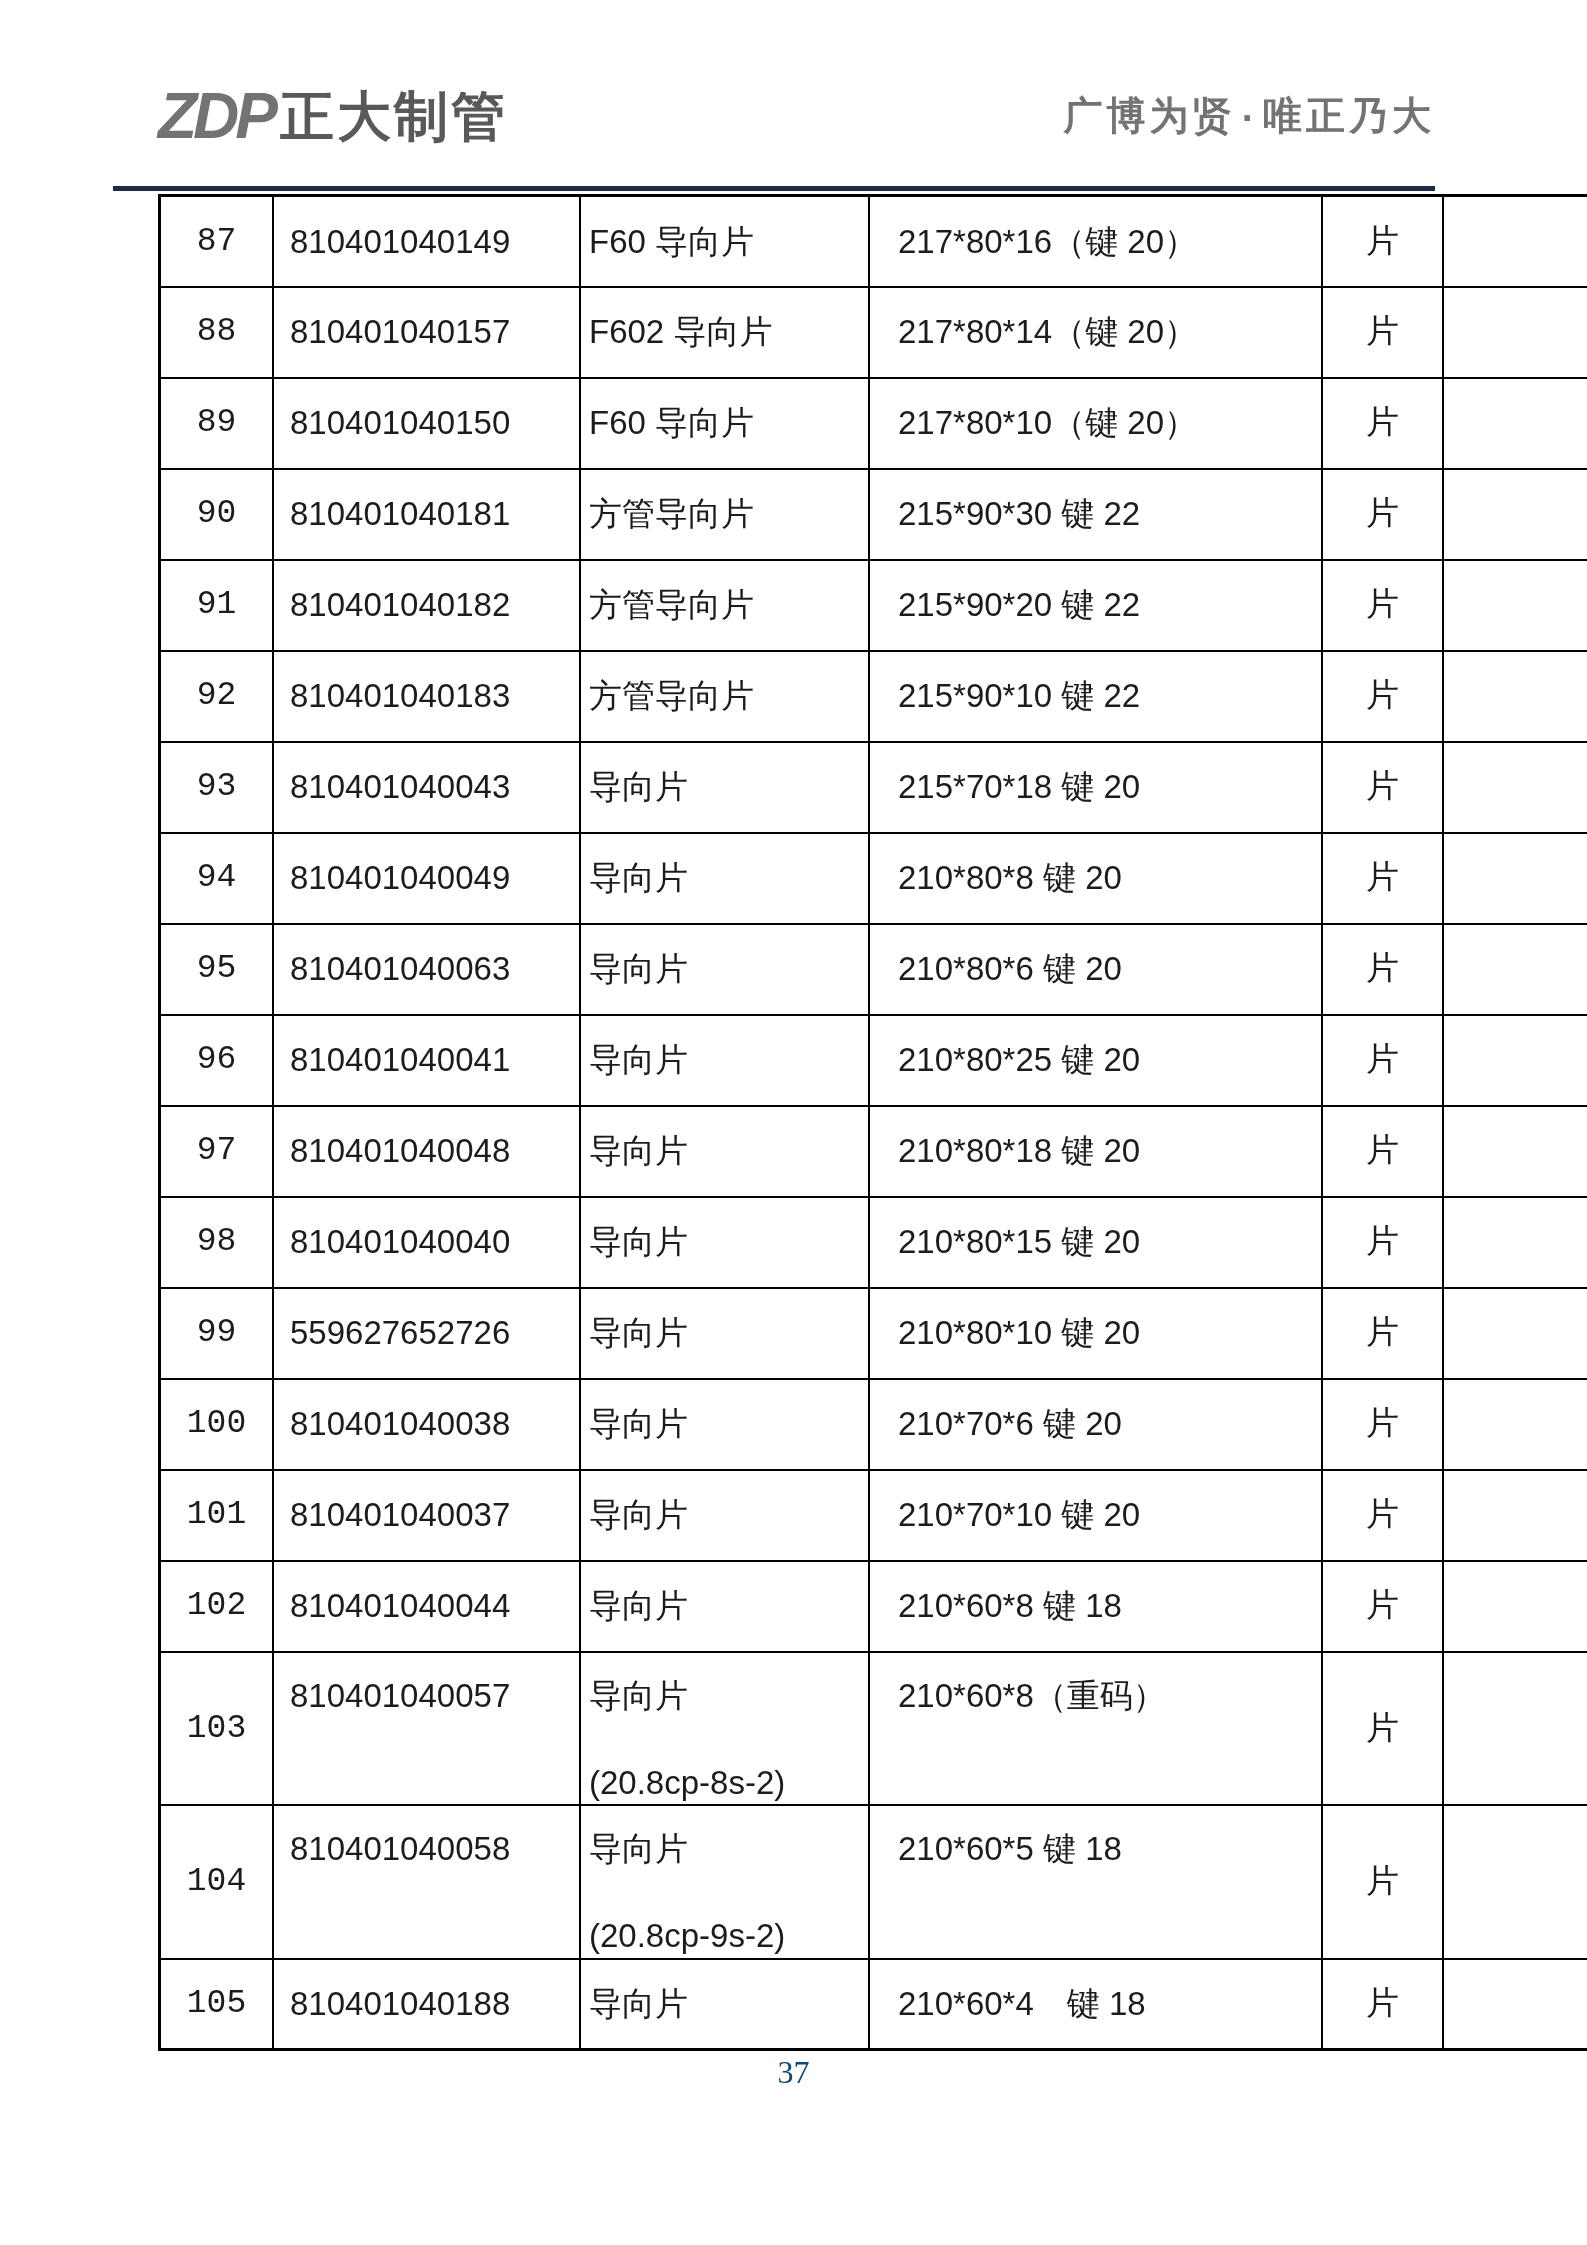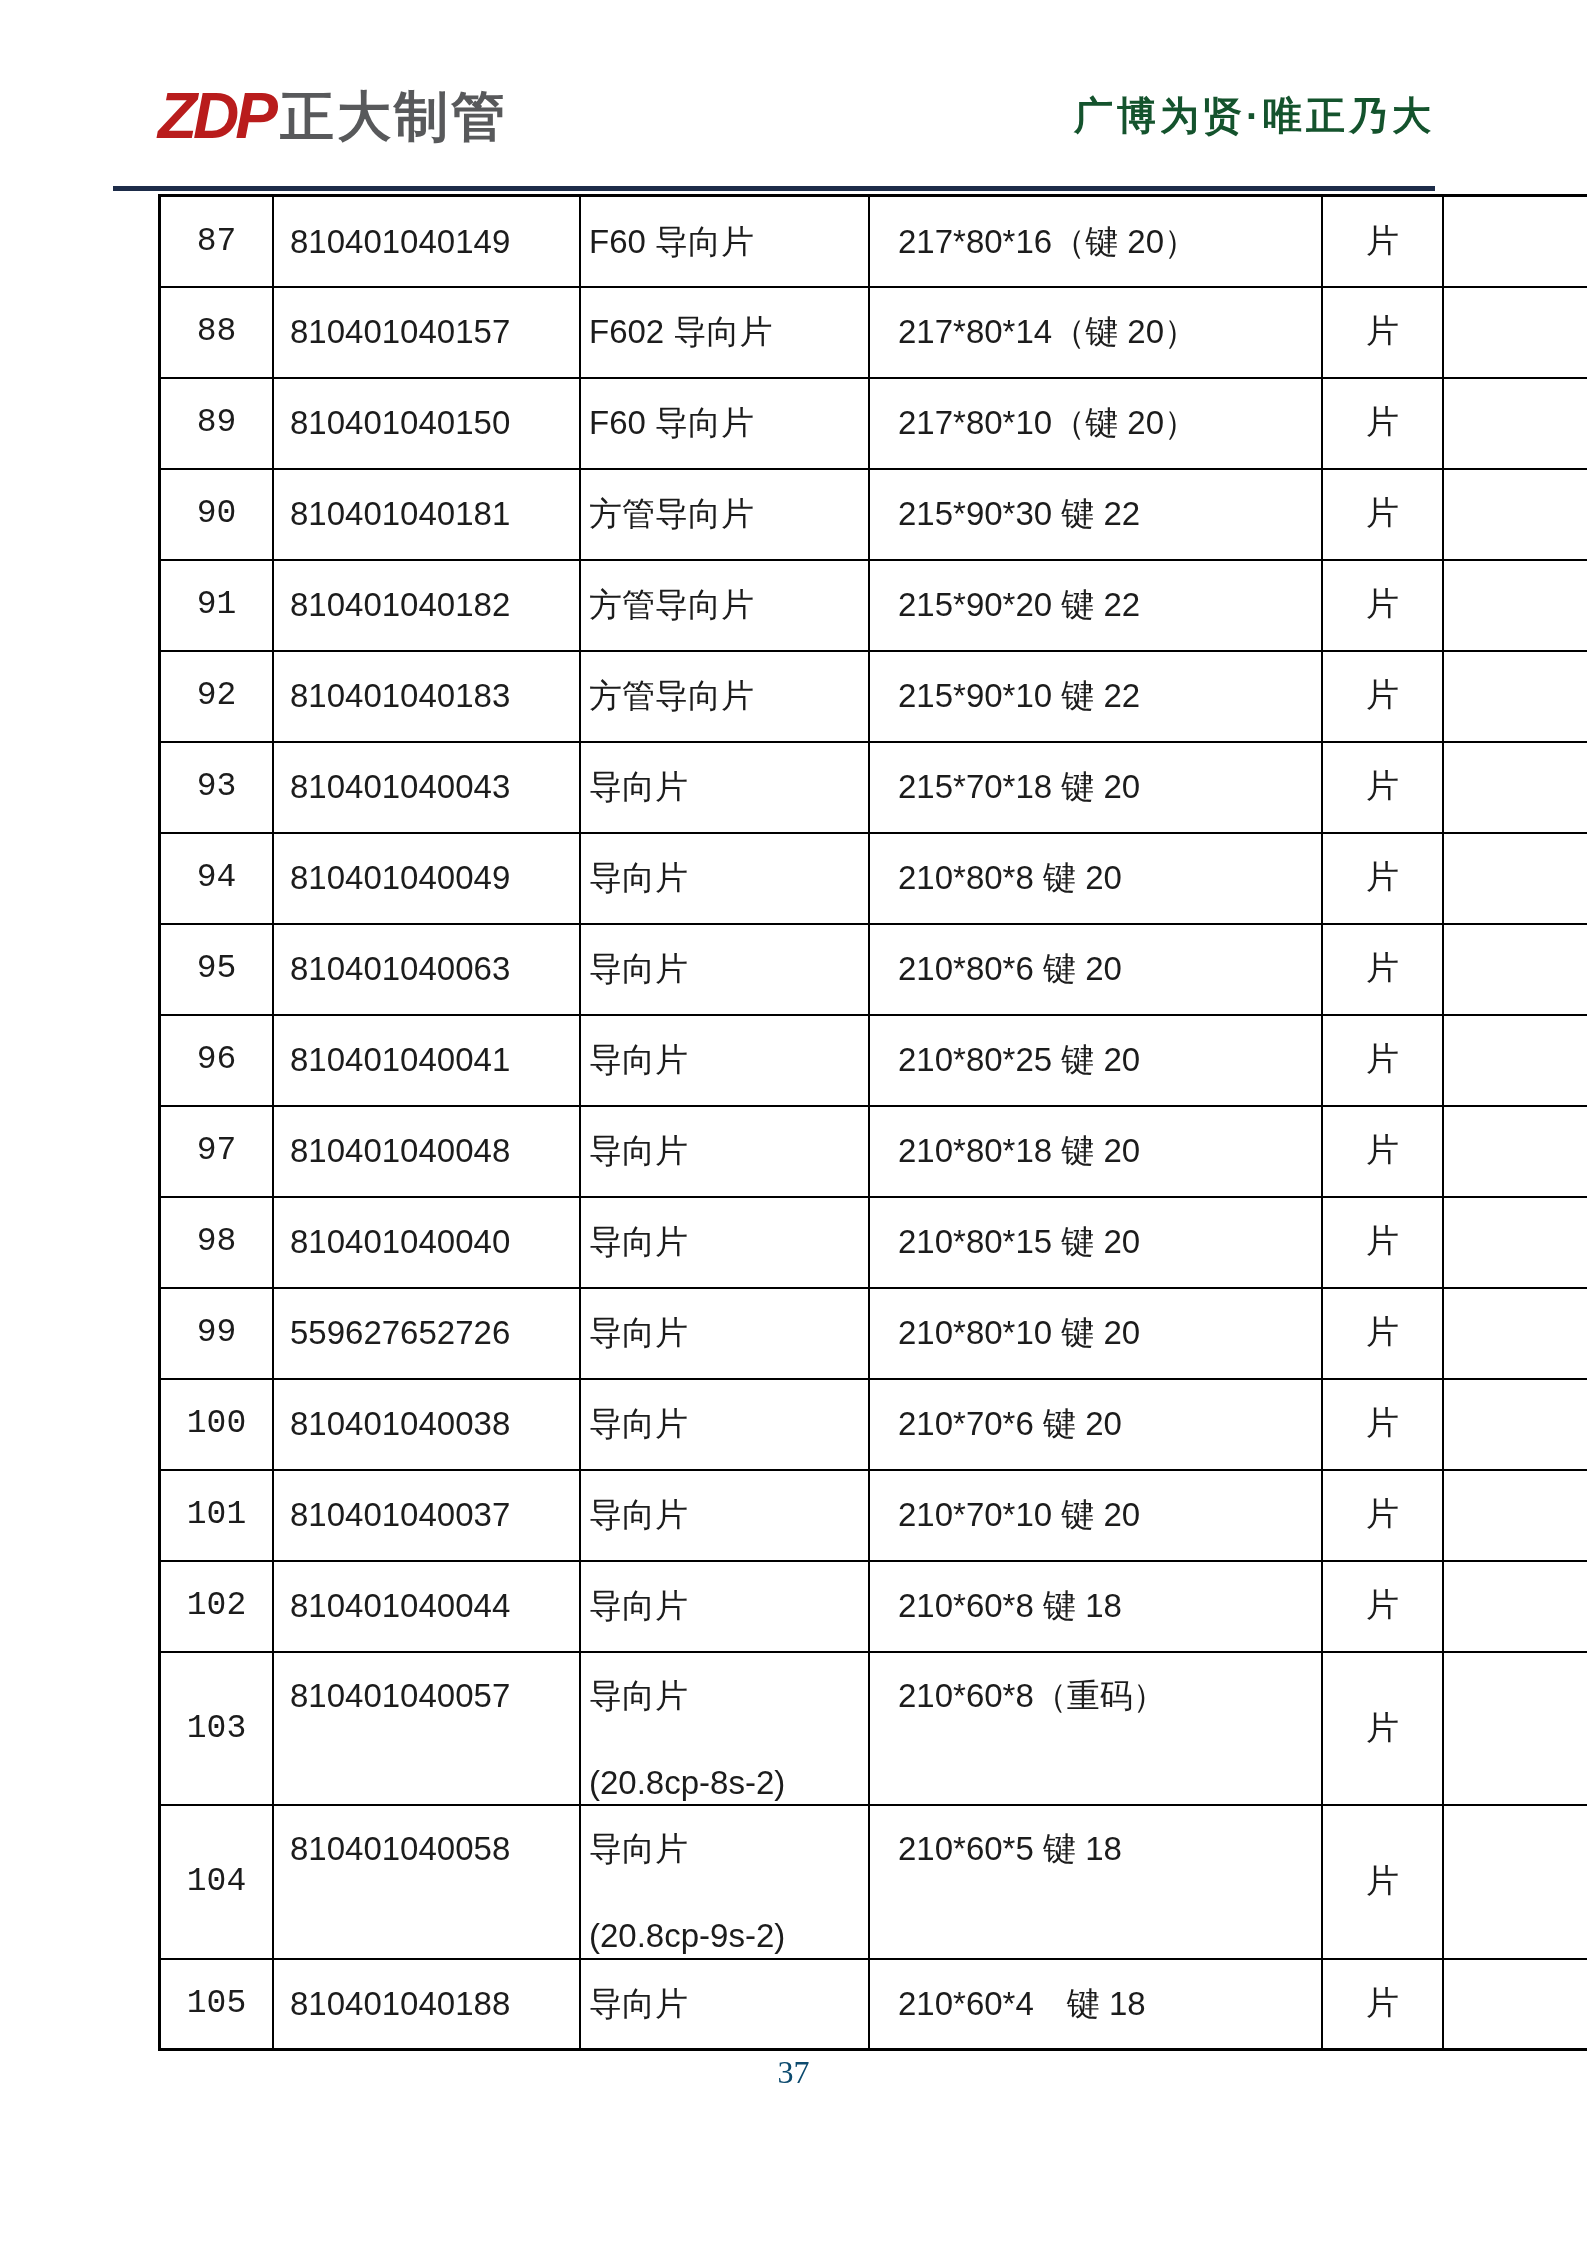--- a/index.html
+++ b/index.html
@@ -11,30 +11,30 @@
 
   
   .hdr{
     position:absolute;left:158px;top:80px;width:1277px;height:72px;
     display:flex;justify-content:space-between;align-items:center;
   }
   .logo{display:flex;align-items:center;}
   .logo-mark{
     font-family:"Liberation Sans",sans-serif;
     font-weight:900;font-style:italic;font-size:64px;line-height:1;
-    letter-spacing:-4px;color:#b91c1c;padding-right:6px;
+    letter-spacing:-4px;color:#737373;padding-right:6px;
   }
   .logo-text{
     font-family:"Liberation Sans",sans-serif;
     font-weight:700;font-size:54px;line-height:1;color:#58595b;
     letter-spacing:3px;
   }
   .slogan{
-    font-family:Liberation Sans, sans-serif;
-    font-weight:700;font-size:39px;color:#14532d;letter-spacing:4px;white-space:nowrap;
+    font-family:Liberation Mono, monospace;
+    font-weight:700;font-size:39px;color:#737373;letter-spacing:4px;white-space:nowrap;
   }
   .header-rule{
     position:absolute;left:113px;top:186px;width:1322px;height:5px;background:#1d2c49;
   }
 
   
   table.parts{
     position:absolute;left:158px;top:194px;width:1401px;
     border-collapse:collapse;table-layout:fixed;
     border:3px solid #000;

